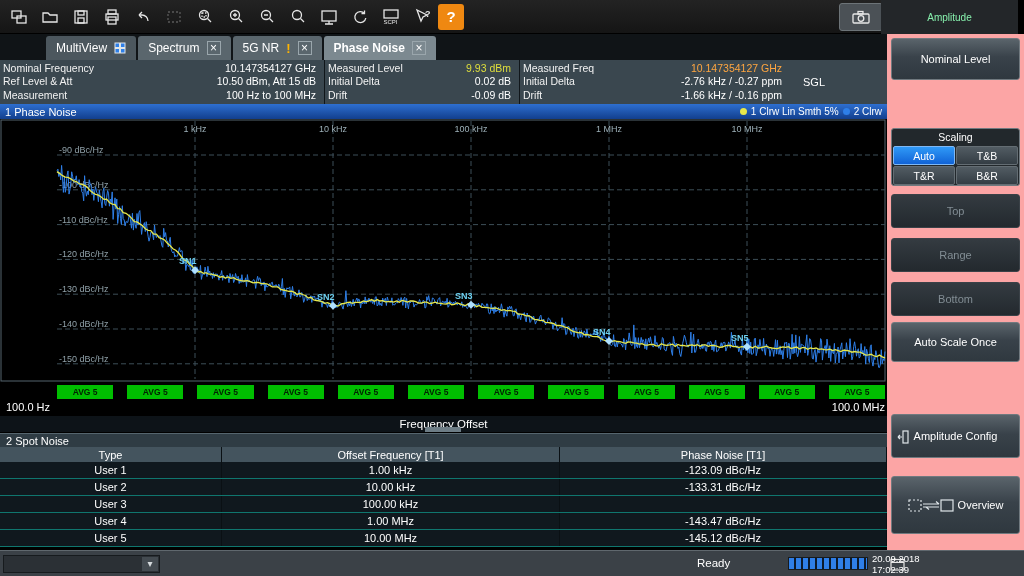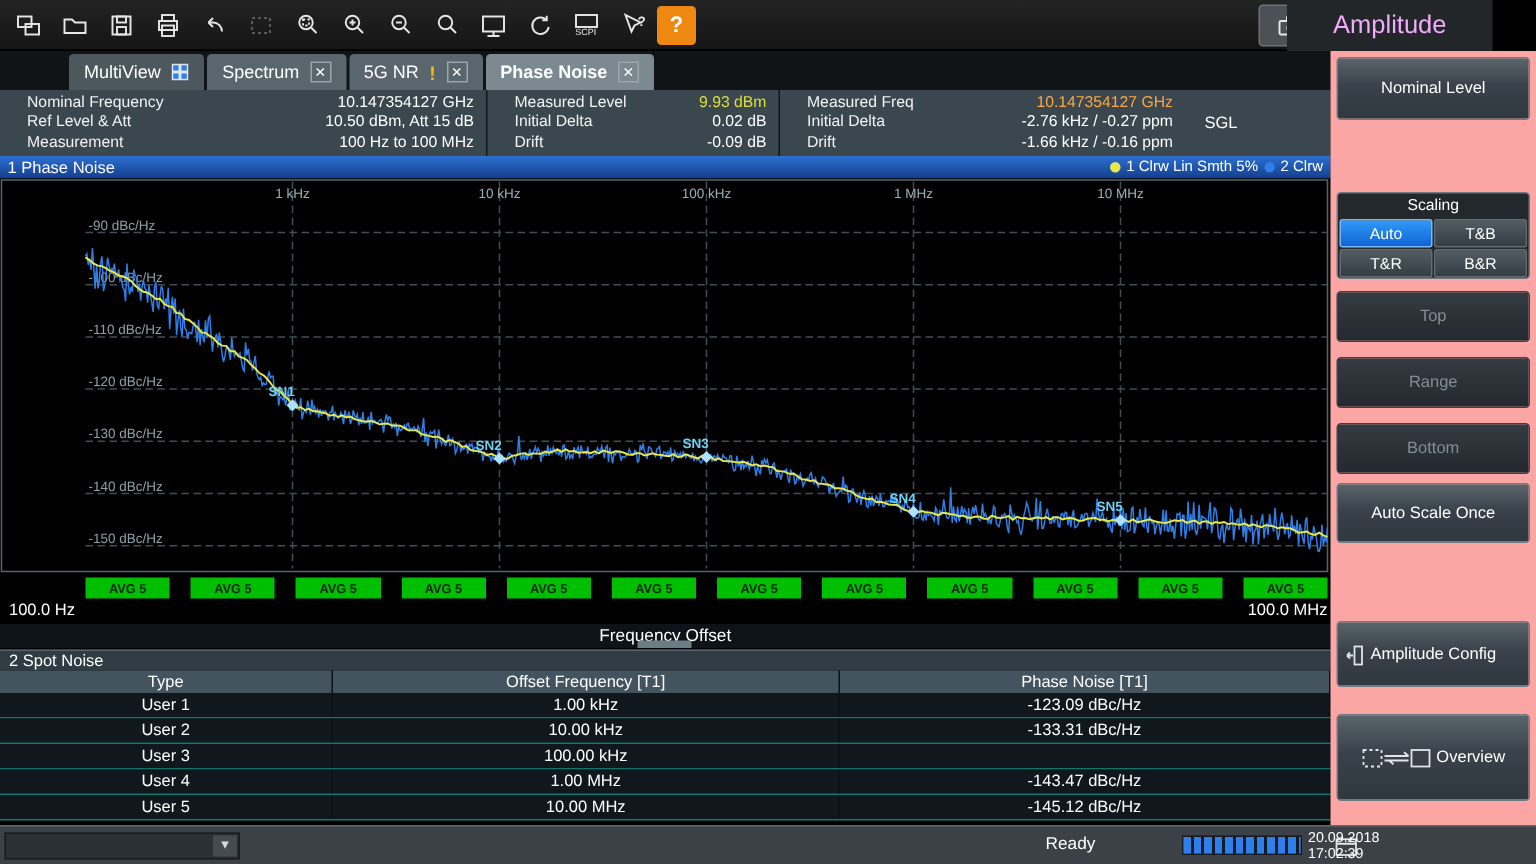--- a/index.html
+++ b/index.html
@@ -9,36 +9,36 @@
   
   #toolbar{position:absolute;left:0;top:0;width:887px;height:34px;background:linear-gradient(#232323,#151515);border-bottom:1px solid #000;display:flex;align-items:center;padding-left:3px}
   .tbtn{width:29px;height:28px;margin:0 1px;display:flex;align-items:center;justify-content:center;border-radius:3px;flex-direction:column}
   .tbtn svg{stroke:#e6e6e6;fill:none;stroke-width:1.3}
   .tbtn.dim svg{stroke:#5a5a5a}
   .tbtn.help-btn{background:#ef8811;width:26px;height:26px;font-weight:bold;font-size:15px;color:#fff}
   .scpi-label{font-size:6px;color:#e6e6e6;line-height:6px}
   .cam{position:absolute;right:4px;top:3px;width:44px;height:28px;background:#4b5156;border:1px solid #6d7478;border-radius:3px;display:flex;align-items:center;justify-content:center}
   .cam svg{stroke:#e8e8e8;fill:none;stroke-width:1.3}
   
-  #sidebar-title{position:absolute;left:858px;top:0;width:137px;height:34px;background:#232629;display:flex;align-items:center;justify-content:center;font-size:17px;color:#f0abfc}
+  #sidebar-title{position:absolute;left:881px;top:0;width:137px;height:34px;background:#232629;display:flex;align-items:center;justify-content:center;font-size:10px;color:#86efac}
   
   #tabbar{position:absolute;left:0;top:34px;width:887px;height:26px;background:#101417;display:flex;align-items:flex-end;padding-left:46px}
   .tab{height:24px;margin-right:2px;padding:0 10px;display:flex;align-items:center;gap:7px;font-size:12px;background:#4c575e;border-radius:3px 3px 0 0;color:#fff}
   .tab.mid{background:#5a666d}
   .tab.active{background:#7c8990;font-weight:bold}
   .tab .close{font-size:12px;border:1px solid #9aa6ac;width:14px;height:14px;line-height:12px;text-align:center;color:#fff;font-weight:normal}
   .tab .warn{color:#ffb400;font-weight:bold;font-size:13px}
   .tab .gridic svg{stroke:#dfe6ea;fill:#2e7fe8;stroke-width:1}
   .tab-dd{position:absolute;right:8px;top:38px;color:#cfd6da;font-size:11px}
   
   #infopanel{position:absolute;left:0;top:60px;width:887px;height:44px;background:#3a474f;display:flex;font-size:10.5px}
   .icol{display:flex;flex-direction:column;justify-content:space-around;padding:2px 0;border-right:1px solid #10161a}
   .icol.c1{width:325px}.icol.c2{width:195px}.icol.c3{width:367px;position:relative;border-right:none}
   .irow{display:flex;justify-content:space-between;line-height:13px}
-  .ilab{padding-left:18px;color:#f2f2f2;white-space:nowrap}
+  .ilab{padding-left:3px;color:#f2f2f2;white-space:nowrap}
   .ival{padding-right:8px;color:#fff;white-space:nowrap}
   .icol.c3 .ival{padding-right:105px}
   #sgl{position:absolute;right:62px;top:16px;font-size:11px;color:#fff}
   
   #chart-header{position:absolute;left:0;top:104px;width:887px;height:15px;background:linear-gradient(#2e6fd0,#123f8e);display:flex;align-items:center;justify-content:space-between;padding:0 5px;font-size:10.5px}
   #chart-header .title{font-size:11px}
   .legend{display:flex;align-items:center;gap:4px;font-size:10px}
   .dot{width:7px;height:7px;border-radius:50%;display:inline-block}
   #plot-wrap{position:absolute;left:0;top:119px;width:887px;height:263px;background:#000}
   .grid{stroke:#3d4f58;stroke-dasharray:5 3}

